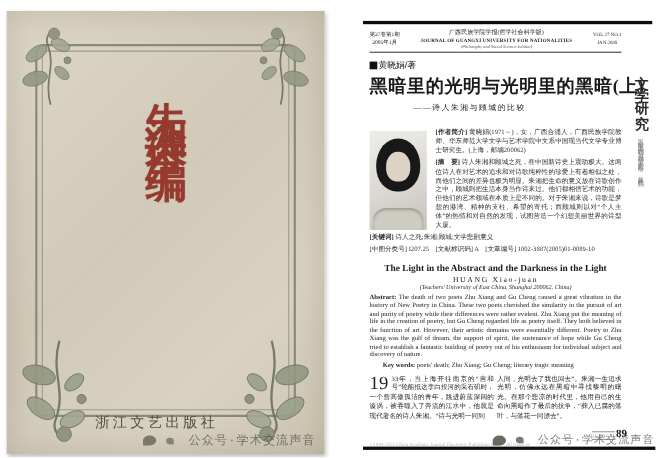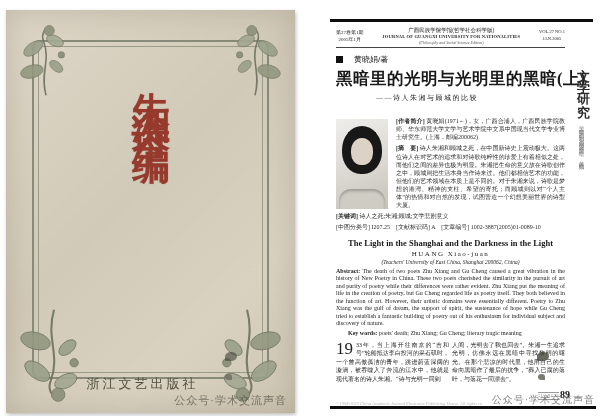--- a/index.html
+++ b/index.html
@@ -22,42 +22,42 @@
   .ornament.br { right:6px; bottom:6px;  width:84px; height:102px; transform:rotate(180deg); }
   .cover-title { position:absolute; top:52px; left:50%; transform:translateX(-50%);
            writing-mode:vertical-rl; text-orientation:upright;
            font-family:"DejaVu Serif","Liberation Serif",serif; font-weight:700;
            font-size:38px; letter-spacing:13px; color:#973a2e;
            text-shadow:0 0 1px rgba(125,40,30,.5); }
   .cover-publisher { position:absolute; bottom:20px; left:0; width:100%; text-align:center;
            padding-right:16px; font-family:"Liberation Serif",serif; font-size:13px;
            letter-spacing:3px; color:#4e4e3f; }
   .wm { display:flex; align-items:center; gap:13px; color:#3c3c34; font-size:11px;
-        letter-spacing:1px; font-family:Liberation Serif, serif;flex-direction:column; }
+        letter-spacing:1px; font-family:Liberation Mono, monospace; }
   .cover .wm { position:absolute; right:8px; bottom:5px; opacity:.62; }
   .bubble-big { width:12px; height:9px; background:#45453c; border-radius:50% 50% 50% 10%; display:inline-block; }
   .bubble-small { width:7px; height:6px; background:#5a5a50; border-radius:50% 50% 10% 50%; display:inline-block; margin-left:-4px; }
 
   
   .page { position:absolute; left:330px; top:16px; width:266px; height:394px; background:#fff;
           font-family:"Liberation Serif","DejaVu Serif",serif; color:#1a1a1a; overflow:hidden; }
   .rule-top    { position:absolute; top:3px; left:0; width:263px; height:3px; background:#0d0d0d; }
   .rule-bottom { position:absolute; bottom:1px; left:0; width:266px; height:3px; background:#0d0d0d; }
   .content { position:absolute; left:6px; top:11px; width:229px; }
 
   .head { display:flex; justify-content:space-between; align-items:center;
           border-bottom:1px solid #444; padding-bottom:2px; color:#222; }
   .head-left  { font-size:5px; text-align:center; line-height:1.45; white-space:nowrap; }
   .head-center{ font-size:5px; text-align:center; line-height:1.3; }
   .head-center .jcn { font-size:5.5px; }
   .head-center .jen { font-size:4.5px; font-weight:700; letter-spacing:.2px; }
   .head-center .jed { font-size:4px; color:#555; font-style:italic; }
   .head-right { font-size:4.5px; text-align:center; line-height:1.5; white-space:nowrap; }
 
-  .author-line { margin-top:6px; display:flex; align-items:center; gap:11px;
+  .author-line { margin-top:6px; display:flex; align-items:center; gap:1px;
                  font-size:8px; font-family:"Liberation Sans",sans-serif; color:#111; }
   .author-square { width:7px; height:7px; background:#111; display:inline-block; }
 
   .article-title { margin-top:3px; font-size:16.5px; font-weight:700; letter-spacing:.5px;
                    white-space:nowrap; }
   .article-subtitle { margin-top:3px; font-size:7px; letter-spacing:1.5px; color:#222;margin-left:40px; }
 
   .meta { margin-top:14px; font-size:6px; line-height:1.35; text-align:justify; color:#2d2d2d; }
   .meta p { margin-bottom:3px; }
   .label { font-weight:700; }
@@ -198,21 +198,21 @@
           <div class="shoulders"></div>
         </div>
         <p><span class="label">[作者简介]</span> <span>黄晓娟(1971～)，女，广西合浦人，广西民族学院教师、华东师范大学文学与艺术学院中文系中国现当代文学专业博士研究生。(上海，邮编200062)</span></p>
         <p><span class="label">[摘　要]</span> <span>诗人朱湘和顾城之死，在中国新诗史上震动极大。这两位诗人在对艺术的追求和对诗歌纯粹性的珍爱上有着相似之处，而他们之间的差异也极为明显。朱湘把生命的意义放在诗歌创作之中，顾城则把生活本身当作诗来过。他们都相信艺术的功能，但他们的艺术领域在本质上是不同的。对于朱湘来说，诗歌是梦想的港湾、精神的支柱、希望的寄托；而顾城则以对“个人主体”的热情和对自然的发现，试图营造一个幻想美丽世界的诗型大厦。</span></p>
       </div>
 
       <div class="kv-line"><span class="label">[关键词]</span> <span>诗人之死;朱湘;顾城;文学悲剧意义</span></div>
       <div class="kv-line">[中图分类号] I207.25　[文献标识码] A　[文章编号] 1002-3887(2005)01-0089-10</div>
 
       <div class="english">
-        <div class="en-title">The Light in the Shanghai and the Darkness in the Light</div>
+        <div class="en-title">The Light in the Abstract and the Darkness in the Light</div>
         <div class="en-author">HUANG Xiao-juan</div>
         <div class="en-affil">(Teachers' University of East China, Shanghai 200062, China)</div>
         <div class="en-abstract"><span class="label">Abstract:</span> <span>The death of two poets Zhu Xiang and Gu Cheng caused a great vibration in the history of New Poetry in China. These two poets cherished the similarity in the pursuit of art and purity of poetry while their differences were rather evident. Zhu Xiang put the meaning of life in the creation of poetry, but Gu Cheng regarded life as poetry itself. They both believed in the function of art. However, their artistic domains were essentially different. Poetry to Zhu Xiang was the gulf of dream, the support of spirit, the sustenance of hope while Gu Cheng tried to establish a fantastic building of poetry out of his enthusiasm for individual subject and discovery of nature.</span></div>
         <div class="en-keywords"><span class="label">Key words:</span> <span>poets' death; Zhu Xiang; Gu Cheng; literary tragic meaning</span></div>
       </div>
 
       <div class="body-cols">
         <div class="col">
           <span class="dropcap">19</span><span>33年，当上海开往南京的“吉和号”轮船抵达李白投河的采石矶时，一个曾高傲孤洁的青年，跳进蔚蓝深阔的漩涡，被吞噬入了奔流的江水中，他就是现代著名的诗人朱湘。“诗与光明一同到</span>
         </div>

